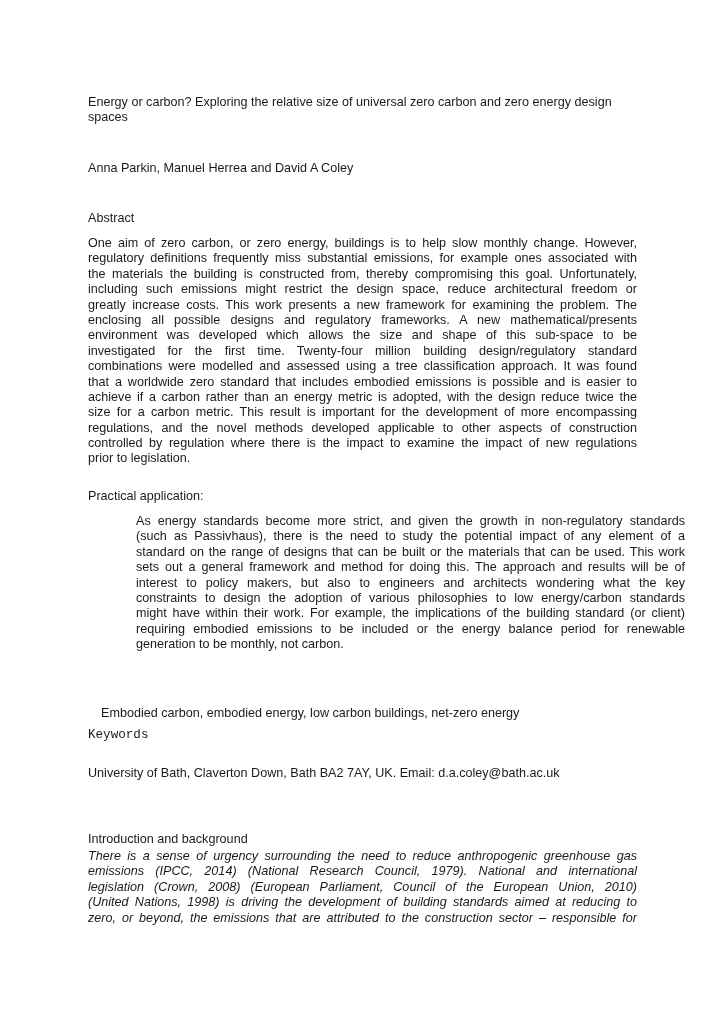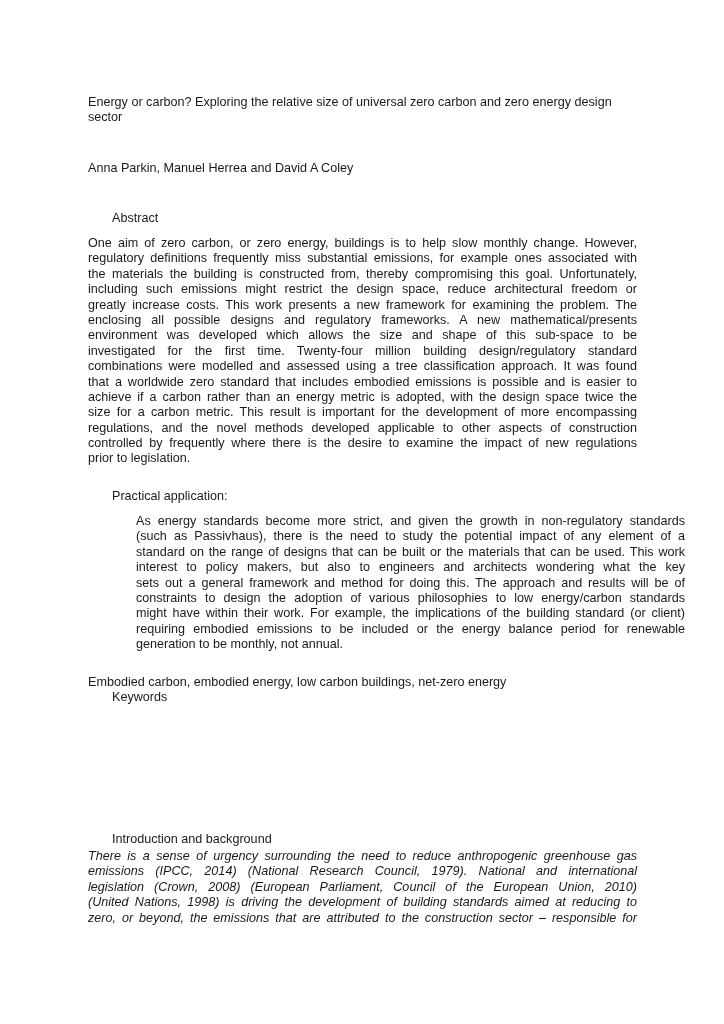--- a/index.html
+++ b/index.html
@@ -10,81 +10,82 @@
     font-family: "Liberation Sans", sans-serif;
     font-size: 12.6px;
   }
   .blk { position: absolute; left: 88px; width: 549px; }
   .ln {
     display: block; height: 15.4px; line-height: 15.4px;
     white-space: nowrap; text-align: justify; text-align-last: justify;
   }
   .ln.last { text-align-last: left; }
   .single { text-align-last: left; }
-  .heading { line-height: 15.4px; margin-left: 24px; }
+  .heading { line-height: 15.4px; }
   a.email { color: inherit; text-decoration: none; }
 </style>
 </head>
 <body>
 
 <div class="page">
 
   <div class="blk" style="top:95px;">
     <span class="ln single">Energy or carbon? Exploring the relative size of universal zero carbon and zero energy design</span>
-    <span class="ln single">sector</span>
+    <span class="ln single">spaces</span>
   </div>
 
   <div class="blk" style="top:161px;">
     <span class="ln single">Anna Parkin, Manuel Herrea and David A Coley</span>
   </div>
 
   <div class="blk" style="top:211px;">
     <span class="ln single heading">Abstract</span>
   </div>
   <div class="blk" style="top:236px;">
     <span class="ln">One aim of zero carbon, or zero energy, buildings is to help slow monthly change. However,</span>
     <span class="ln">regulatory definitions frequently miss substantial emissions, for example ones associated with</span>
     <span class="ln">the materials the building is constructed from, thereby compromising this goal. Unfortunately,</span>
     <span class="ln">including such emissions might restrict the design space, reduce architectural freedom or</span>
     <span class="ln">greatly increase costs. This work presents a new framework for examining the problem. The</span>
     <span class="ln">enclosing all possible designs and regulatory frameworks. A new mathematical/presents</span>
     <span class="ln">environment was developed which allows the size and shape of this sub-space to be</span>
     <span class="ln">investigated for the first time. Twenty-four million building design/regulatory standard</span>
     <span class="ln">combinations were modelled and assessed using a tree classification approach. It was found</span>
     <span class="ln">that a worldwide zero standard that includes embodied emissions is possible and is easier to</span>
-    <span class="ln">achieve if a carbon rather than an energy metric is adopted, with the design space twice the</span>
+    <span class="ln">achieve if a carbon rather than an energy metric is adopted, with the design reduce twice the</span>
     <span class="ln">size for a carbon metric. This result is important for the development of more encompassing</span>
     <span class="ln">regulations, and the novel methods developed applicable to other aspects of construction</span>
-    <span class="ln">controlled by frequently where there is the desire to examine the impact of new regulations</span>
+    <span class="ln">controlled by regulation where there is the impact to examine the impact of new regulations</span>
     <span class="ln last">prior to legislation.</span>
   </div>
 
   <div class="blk" style="top:489px;">
     <span class="ln single heading">Practical application:</span>
   </div>
   <div class="blk" style="top:514px;margin-left:48px;">
     <span class="ln">As energy standards become more strict, and given the growth in non-regulatory standards</span>
     <span class="ln">(such as Passivhaus), there is the need to study the potential impact of any element of a</span>
     <span class="ln">standard on the range of designs that can be built or the materials that can be used. This work</span>
+    <span class="ln">sets out a general framework and method for doing this. The approach and results will be of</span>
     <span class="ln">interest to policy makers, but also to engineers and architects wondering what the key</span>
-    <span class="ln">sets out a general framework and method for doing this. The approach and results will be of</span>
     <span class="ln">constraints to design the adoption of various philosophies to low energy/carbon standards</span>
     <span class="ln">might have within their work. For example, the implications of the building standard (or client)</span>
     <span class="ln">requiring embodied emissions to be included or the energy balance period for renewable</span>
-    <span class="ln last">generation to be monthly, not annual.</span>
+    <span class="ln last">generation to be monthly, not carbon.</span>
   </div>
 
-  <div class="blk" style="top:690px;">
+  <div class="blk" style="top:728px;font-family:Liberation Mono, monospace;">
     <span class="ln single heading">Keywords</span>
   </div>
-  <div class="blk" style="top:675px;">
+  <div class="blk" style="top:706px;margin-left:13px;">
     <span class="ln single">Embodied carbon, embodied energy, low carbon buildings, net-zero energy</span>
   </div>
 
   <div class="blk" style="top:766px;">
+    <span class="ln single"><span>University of Bath, Claverton Down, Bath BA2 7AY, UK. Email: </span><a class="email" href="#">d.a.coley@bath.ac.uk</a></span>
   </div>
 
   <div class="blk" style="top:832px;">
     <span class="ln single heading">Introduction and background</span>
   </div>
   <div class="blk" style="top:849px;font-style:italic;">
     <span class="ln">There is a sense of urgency surrounding the need to reduce anthropogenic greenhouse gas</span>
     <span class="ln">emissions (IPCC, 2014) (National Research Council, 1979). National and international</span>
     <span class="ln">legislation (Crown, 2008) (European Parliament, Council of the European Union, 2010)</span>
     <span class="ln">(United Nations, 1998) is driving the development of building standards aimed at reducing to</span>

